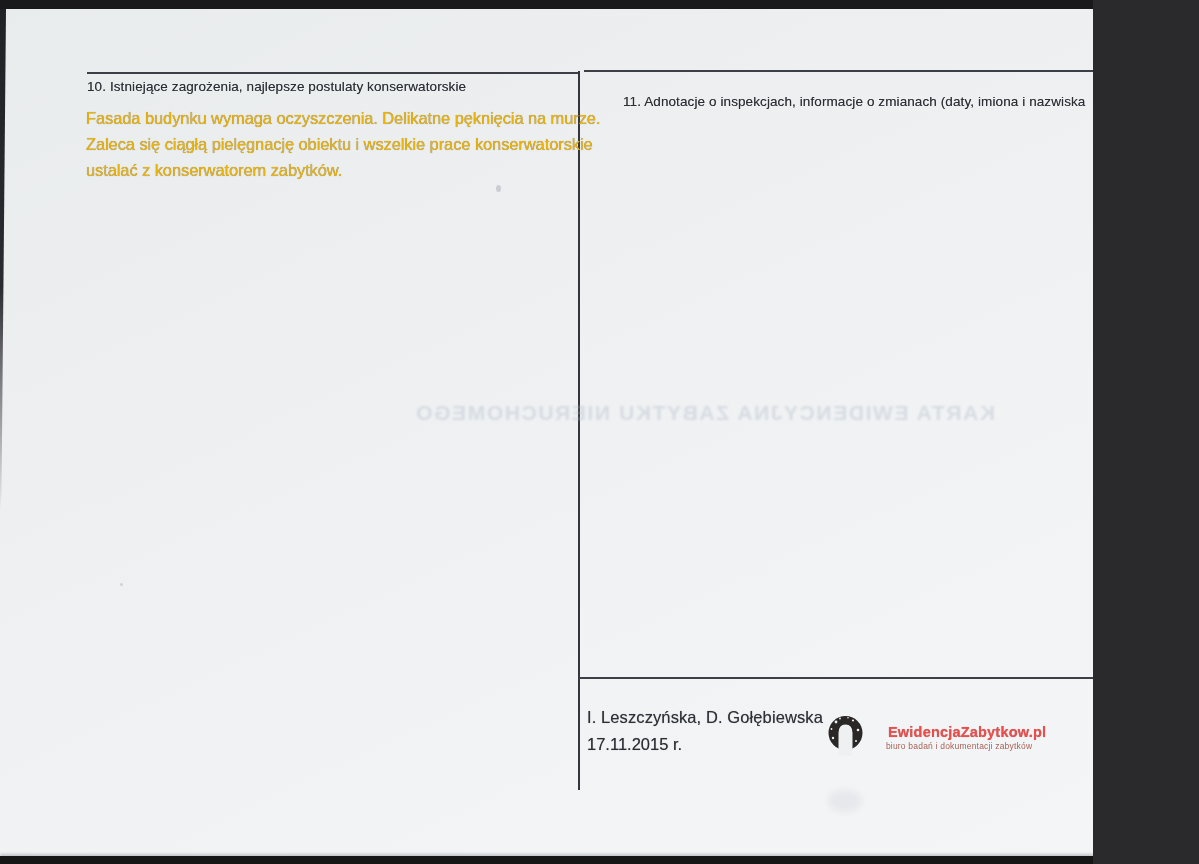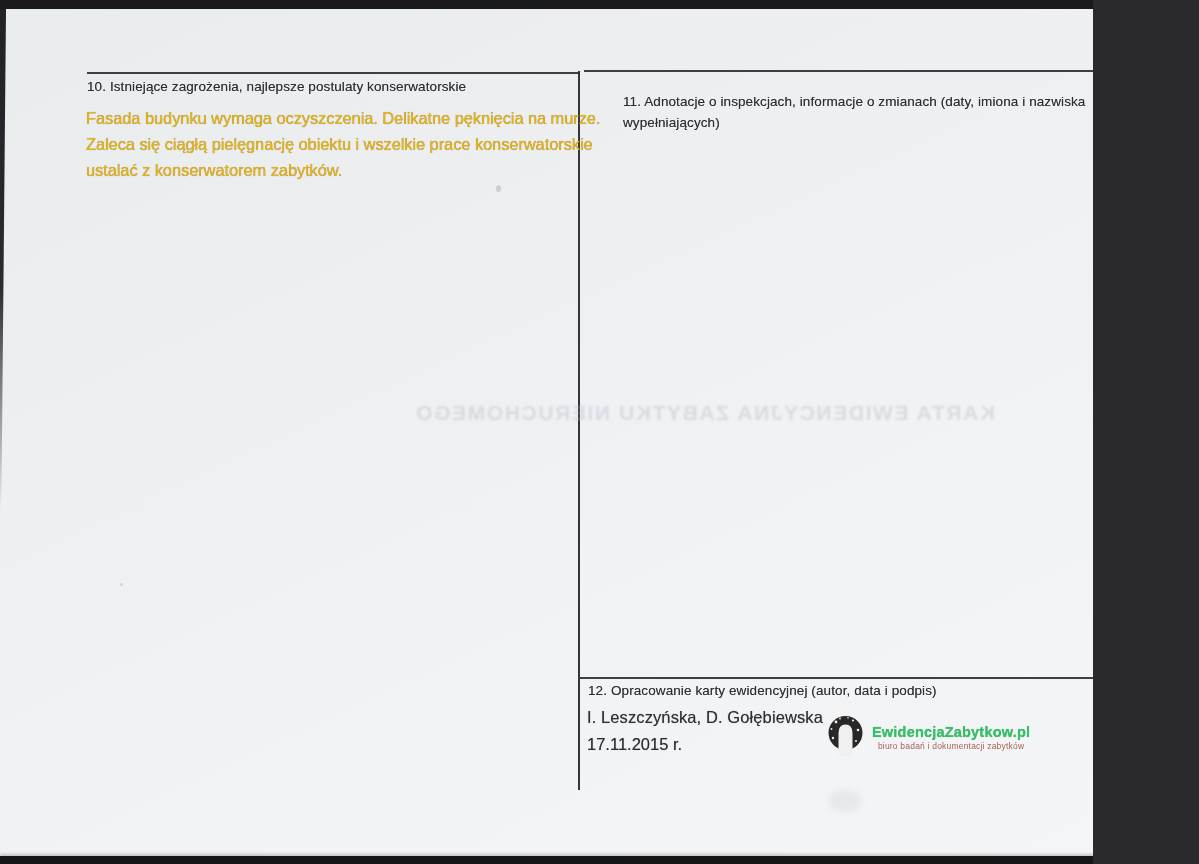--- a/index.html
+++ b/index.html
@@ -74,44 +74,42 @@
 
   <div class="txt sec-heading s10-heading">10. Istniejące zagrożenia, najlepsze postulaty konserwatorskie</div>
   <div class="txt s10-body">
     <div>Fasada budynku wymaga oczyszczenia. Delikatne pęknięcia na murze.</div>
     <div>Zaleca się ciągłą pielęgnację obiektu i wszelkie prace konserwatorskie</div>
     <div>ustalać z konserwatorem zabytków.</div>
   </div>
 
   <div class="txt sec-heading s11-heading">
     <div>11. Adnotacje o inspekcjach, informacje o zmianach (daty, imiona i nazwiska</div>
-    <div>wypełniających)</div>
   </div>
 
-  <div class="txt sec-heading s12-heading">12. Opracowanie karty ewidencyjnej (autor, data i podpis)</div>
   <div class="txt s12-authors">I. Leszczyńska, D. Gołębiewska</div>
   <div class="txt s12-date">17.11.2015 r.</div>
 
   <div class="logo">
     <span>
       <svg width="39" height="46" viewBox="0 0 39 46">
         <circle cx="19.5" cy="21" r="17" fill="#201d1c"></circle>
         <circle cx="10" cy="10" r="1.4" fill="#eef0f1"></circle>
         <circle cx="27" cy="8.5" r="1.1" fill="#eef0f1"></circle>
         <circle cx="32" cy="18" r="1.3" fill="#eef0f1"></circle>
         <circle cx="30" cy="29" r="1.0" fill="#eef0f1"></circle>
         <circle cx="7" cy="26" r="1.2" fill="#eef0f1"></circle>
         <circle cx="14" cy="6.5" r="0.9" fill="#eef0f1"></circle>
         <circle cx="22" cy="5.8" r="0.8" fill="#eef0f1"></circle>
         <circle cx="5.5" cy="17" r="0.9" fill="#eef0f1"></circle>
         <path d="M12.5 44 L12.5 21 Q12.5 12.5 19.5 12.5 Q26.5 12.5 26.5 21 L26.5 44 Z" fill="#eef0f1"></path>
       </svg>
     </span>
     <span class="logo-text">
-      <div class="t1" style="color: #22c55e;">EwidencjaZabytkow.pl</div>
+      <div class="t1" style="color: #ef4444; margin-left: 16px;">EwidencjaZabytkow.pl</div>
       <div class="t2" style="color: rgb(164, 88, 76); text-align: center;">biuro badań i dokumentacji zabytków</div>
     </span>
   </div>
 
   <div class="speck speck-a"></div>
   <div class="speck speck-b"></div>
   <div class="speck speck-c"></div>
 </div>
 
 </body></html>

